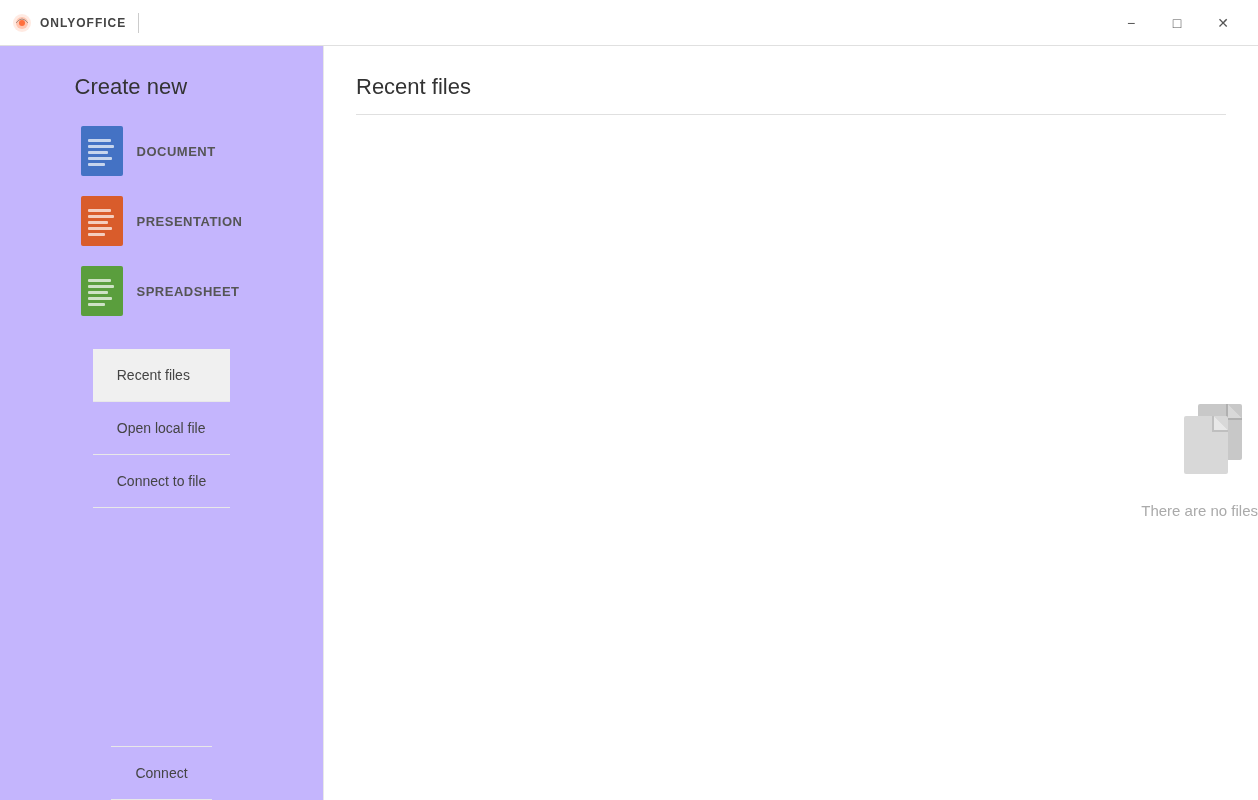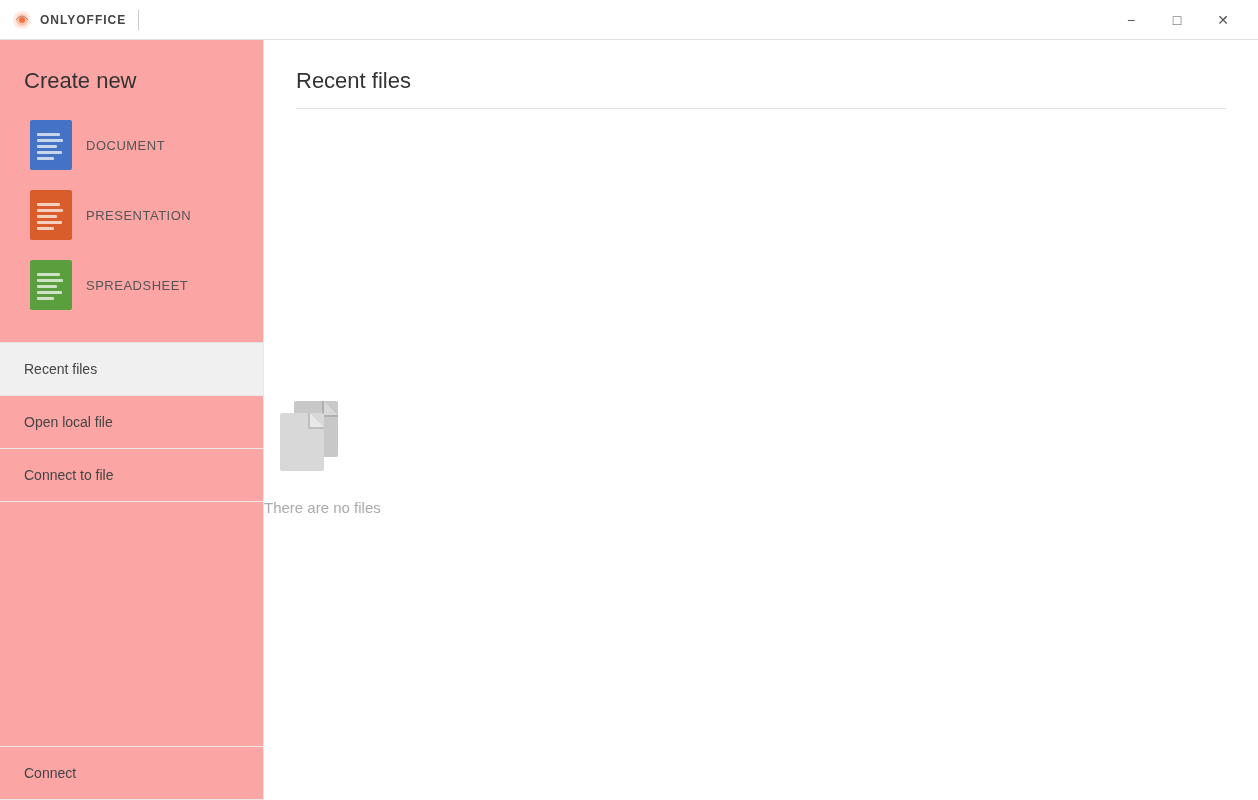--- a/index.html
+++ b/index.html
@@ -11,21 +11,21 @@
       overflow: hidden;
       display: flex;
       flex-direction: column;
     }
 
     
     .titlebar {
       display: flex;
       align-items: center;
       background: #fff;
-      height: 40px;
+      height: 46px;
       border-bottom: 1px solid #e0e0e0;
       padding: 0 12px;
       flex-shrink: 0;
     }
     .titlebar-logo {
       display: flex;
       align-items: center;
       gap: 8px;
     }
     .titlebar-logo-icon {
@@ -64,27 +64,28 @@
 
     
     .main {
       display: flex;
       flex: 1;
       overflow: hidden;
     }
 
     
     .sidebar {
-      width: 264px;
+      width: 324px;
       flex-shrink: 0;
-      background: #fca5a5;
+      background: #c4b5fd;
       border-right: 1px solid #e8e8e8;
       display: flex;
       flex-direction: column;
       overflow: hidden;
+      align-items: center;
     }
 
     .create-new-section {
       padding: 28px 24px 24px 24px;
     }
     .create-new-title {
       font-size: 22px;
       font-weight: 300;
       color: #333;
       margin-bottom: 18px;
@@ -97,21 +98,21 @@
     .create-new-item {
       display: flex;
       align-items: center;
       gap: 14px;
       padding: 8px 6px;
       cursor: pointer;
       border-radius: 2px;
     }
     .create-new-item-label {
       font-size: 13px;
-      font-weight: 400;
+      font-weight: 700;
       color: #555;
       letter-spacing: 0.5px;
     }
 
     
     .file-icon {
       width: 42px;
       height: 50px;
       border-radius: 2px;
       position: relative;
@@ -197,21 +198,21 @@
       margin-bottom: 14px;
     }
     .content-divider {
       height: 1px;
       background: #e0e0e0;
     }
 
     .content-body {
       flex: 1;
       display: flex;
-      align-items: flex-start;
+      align-items: flex-end;
       justify-content: center;
       flex-direction: column;
       gap: 16px;
     }
 
     
     .empty-state-icon {
       width: 90px;
       height: 90px;
       position: relative;

